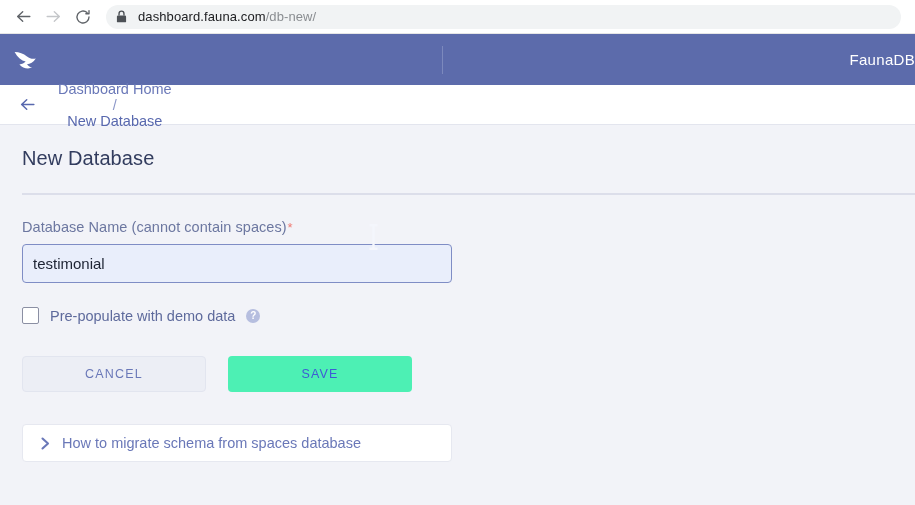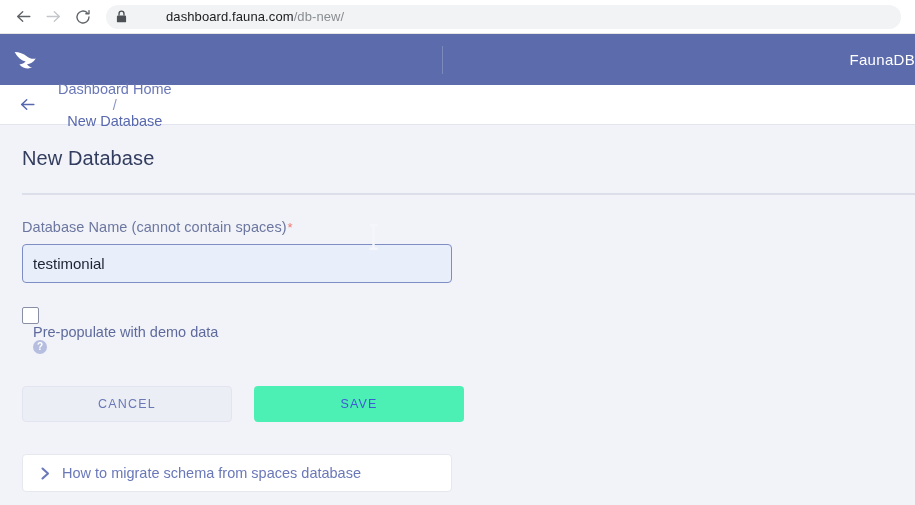--- a/index.html
+++ b/index.html
@@ -39,21 +39,20 @@
     flex: 1 1 auto;
     height: 24px;
     margin-left: 8px;
     margin-right: 6px;
     background: #f1f3f4;
     border-radius: 12px;
     display: flex;
     align-items: center;
     padding: 0 10px;
     box-sizing: border-box;
-    gap: 28px;
   }
   .lock-icon {
     flex: 0 0 auto;
     margin-right: 11px;
     display: flex;
     align-items: center;
   }
   .url-text {
     font-size: 13px;
     color: #202124;
@@ -175,22 +174,21 @@
     color: #1d2333;
     padding: 8px 10px;
     outline: none;
     position: relative;
   }
   .input-row { position: relative; width: 430px; }
 
   .checkbox-row {
     margin-top: 24px;
     display: flex;
-    align-items: flex-start;
-    flex-direction: column;
+    align-items: center;
   }
   .checkbox-box {
     width: 17px;
     height: 17px;
     border: 1.6px solid #8b8fa3;
     border-radius: 2px;
     background: #ffffff;
     box-sizing: border-box;
     flex: 0 0 auto;
   }
@@ -211,21 +209,21 @@
     text-align: center;
     font-weight: bold;
     flex: 0 0 auto;
   }
 
   .button-row {
     margin-top: 32px;
     display: flex;
   }
   .btn {
-    width: 210px;
+    width: 184px;
     height: 36px;
     border: none;
     border-radius: 4px;
     font-family: "Liberation Sans", sans-serif;
     font-size: 12.5px;
     letter-spacing: 1.2px;
     cursor: pointer;
     display: flex;
     align-items: center;
     justify-content: center;

